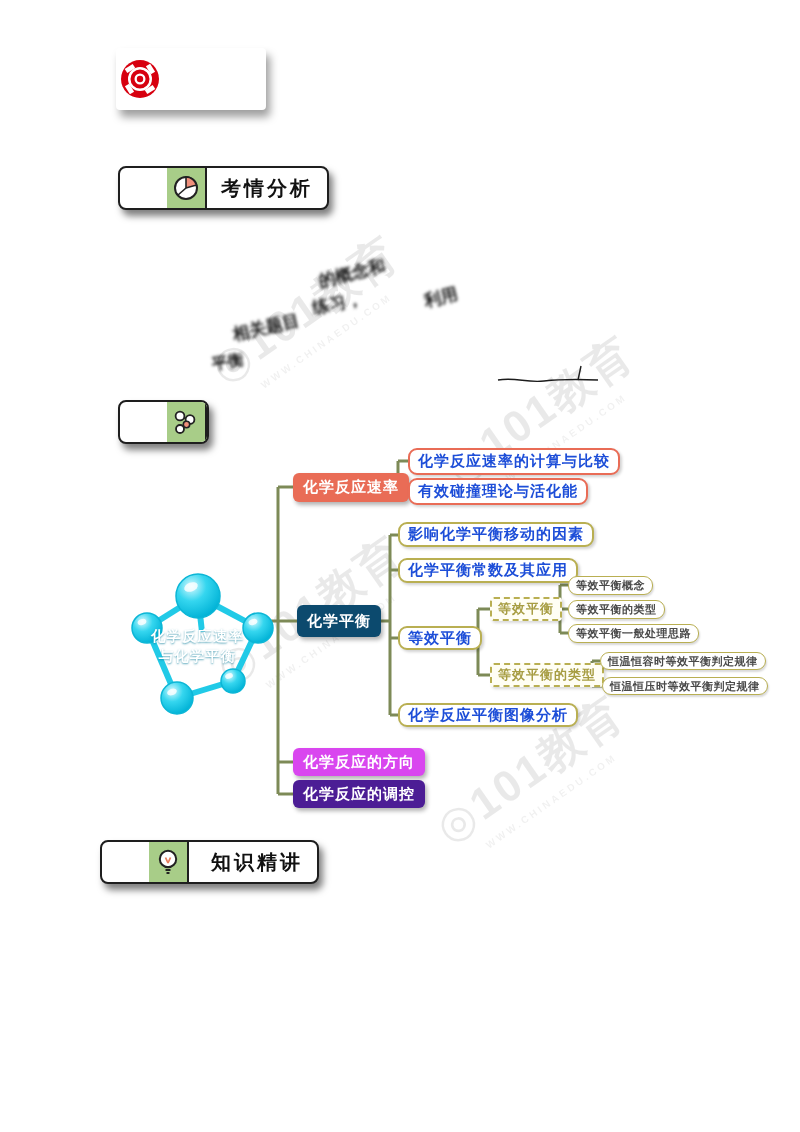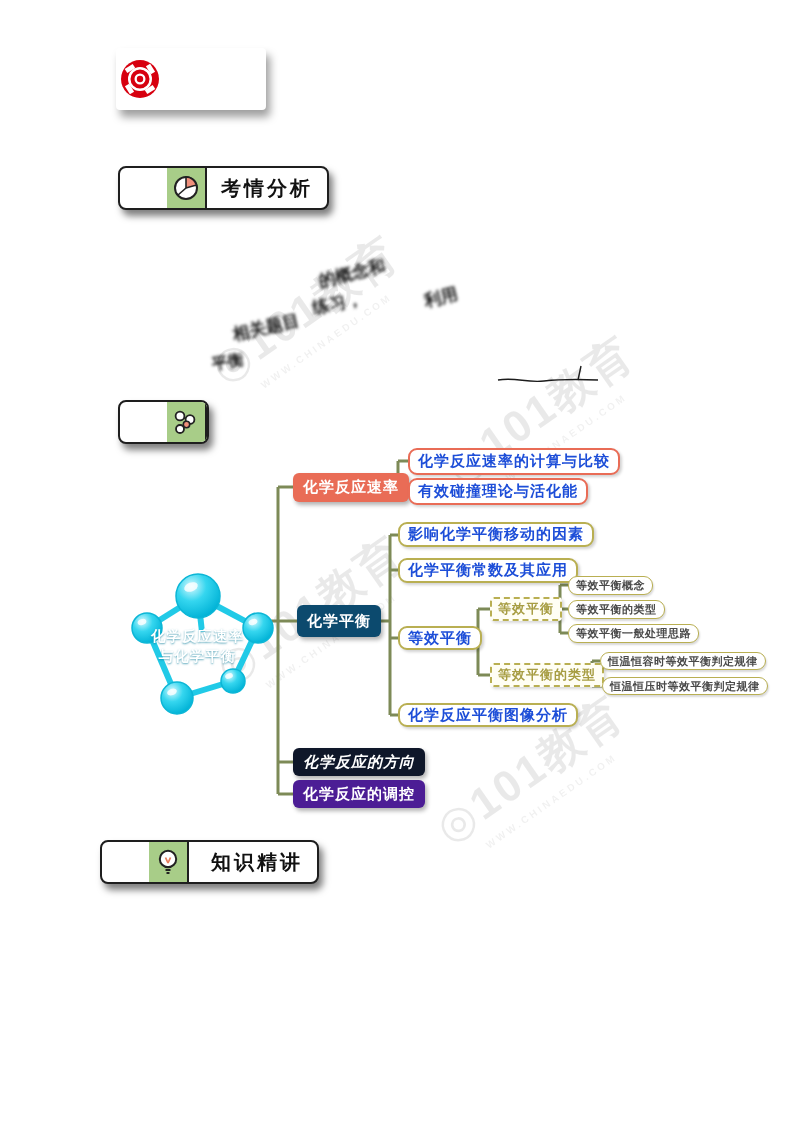--- a/index.html
+++ b/index.html
@@ -34,21 +34,21 @@
 
   
   .blur-frag{color:#161616;font-weight:700;white-space:nowrap;filter:blur(1.4px);}
 
   
   .node{display:flex;align-items:center;justify-content:center;white-space:nowrap;box-sizing:border-box;}
   .n-main{border-radius:6px;color:#fff;font-weight:700;font-size:15px;letter-spacing:1px;
     box-shadow:2px 3px 4px rgba(0,0,0,0.3);padding:0 10px;}
   .n-rate{background:#e96c56;}
   .n-balance{background:#0c4a6e;}
-  .n-direction{background:#0f172a;font-style:italic;}
+  .n-direction{background:#d946ef;}
   .n-control{background:#4c1d95;}
   .n-child{background:#fff;border-radius:9px;font-size:15px;font-weight:700;color:#1d4ed8;
     padding:0 8px;letter-spacing:1px;box-shadow:2px 2px 3px rgba(0,0,0,0.18);}
   .bd-rate{border:2px solid #e96c56;}
   .bd-olive{border:2px solid #b9af52;}
   .n-dashed{background:#fffef4;border:2px dashed #b9af52;border-radius:4px;color:#a79d43;
     font-size:13px;font-weight:800;letter-spacing:1px;padding:0 6px;box-shadow:2px 2px 3px rgba(0,0,0,0.15);}
   .n-leaf{background:#fff;border:1.5px solid #b9af52;border-radius:9px;font-size:11px;font-weight:700;
     color:#4a4a4a;padding:0 7px;letter-spacing:0.5px;box-shadow:1px 2px 2px rgba(0,0,0,0.15);}
 

